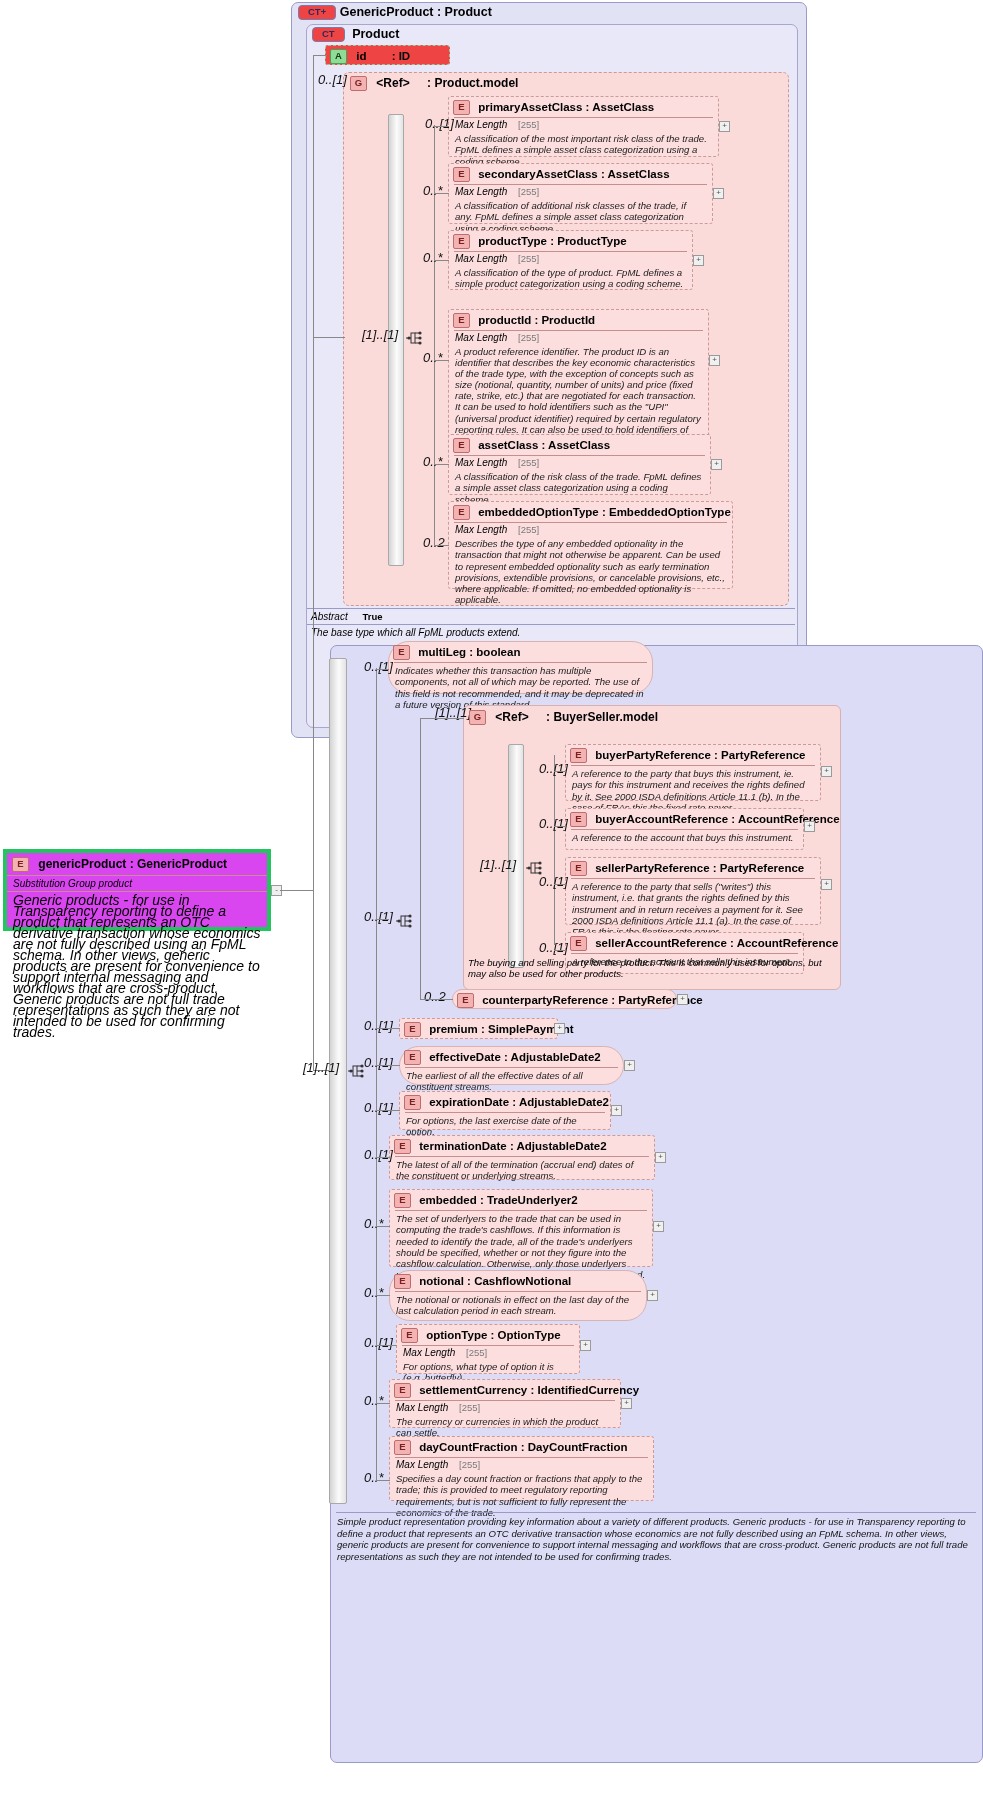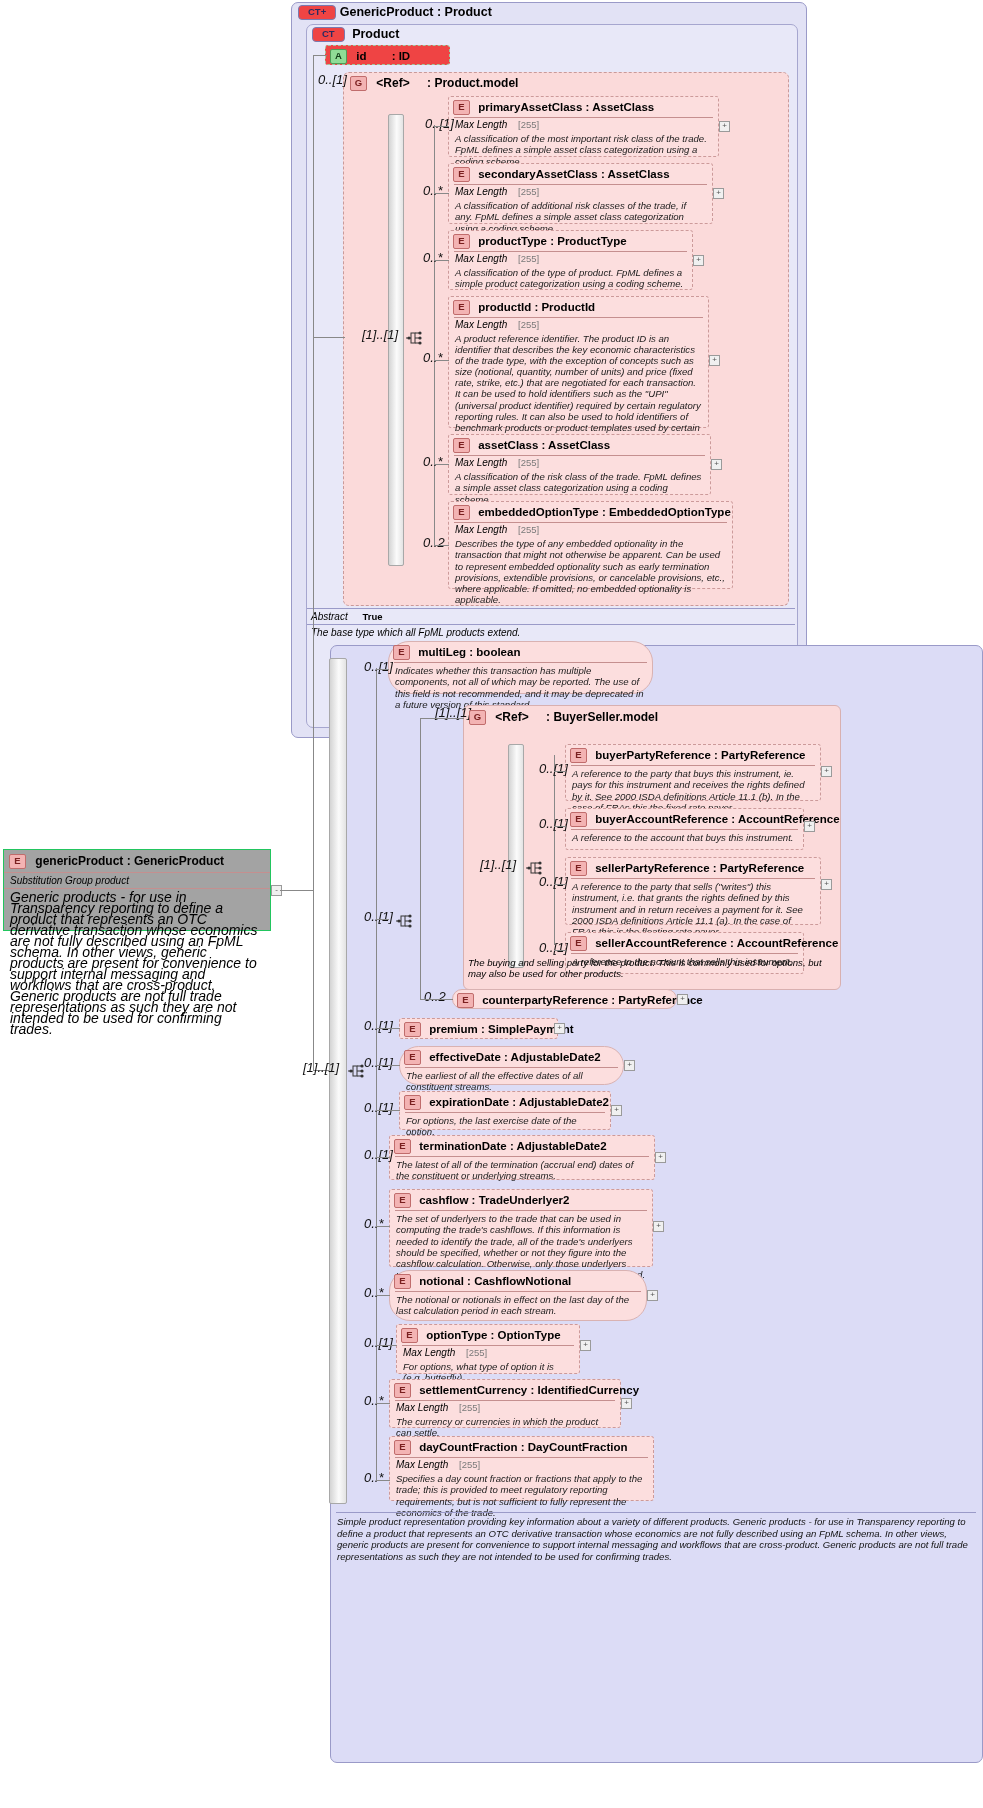--- a/index.html
+++ b/index.html
@@ -39,21 +39,21 @@
                  font-weight:normal;font-size:9.5px;}
   .node .desc{padding:2px 6px 3px 6px;font-style:italic;font-size:9.6px;
               line-height:11.3px;color:#1a1a1a;}
 
   
   .attr-node{background:#ef4444;border:1px dashed #9fc79f;border-radius:3px;}
   .attr-node .hdr{padding:3px 6px 3px 4px;font-weight:bold;font-size:11.5px;
                   white-space:nowrap;}
 
   
-  .gp{background:#a3a3a3;border:1px solid #22c55e;}
+  .gp{background:#d946ef;border:4px solid #22c55e;}
   .gp .hdr{padding:4px 6px 3px 5px;font-weight:bold;font-size:12px;}
   .gp .rule{border-top:1px solid #c58f8f;}
   .gp .prop{padding:2px 6px;font-style:italic;font-size:10px;}
   .gp .desc{padding:3px 6px 5px 6px;font-style:italic;font-size:14px;
             line-height:11px;}
 
   
   .hline{background:#888;height:1px;}
   .vline{background:#888;width:1px;}
   .card{position:absolute;font-style:italic;font-size:13px;color:#111;
@@ -158,21 +158,21 @@
   <div class="prop">
     <span>Max Length</span>
     <span class="v">[255]</span>
   </div>
   <div class="desc">A classification of the type of product. FpML defines a simple product categorization using a coding scheme.</div>
 </div>
 <div class="abs card" style="left:423px;top:250px;">0..*</div>
 <div class="abs hline" style="left:434px;top:260px;width:15px;"></div>
 <div class="plusbox" style="left:693px;top:255px;">+</div>
 
-<div class="abs node" style="left:448px;top:296px;width:261px;height:132px;">
+<div class="abs node" style="left:448px;top:309px;width:261px;height:132px;">
   <div class="hdr">
     <span class="badge e">E</span>
     <span>productId : ProductId</span>
   </div>
   <div class="rule"></div>
   <div class="prop">
     <span>Max Length</span>
     <span class="v">[255]</span>
   </div>
   <div class="desc" style="line-height:11.1px;">A product reference identifier. The product ID is an identifier that describes the key economic characteristics of the trade type, with the exception of concepts such as size (notional, quantity, number of units) and price (fixed rate, strike, etc.) that are negotiated for each transaction. It can be used to hold identifiers such as the "UPI" (universal product identifier) required by certain regulatory reporting rules. It can also be used to hold identifiers of benchmark products or product templates used by certain trading systems or facilities. FpML does not define the domain values associated with this element. Note that the domain values for this element are not strictly an enumerated list.</div>
@@ -408,21 +408,21 @@
   <div class="rule"></div>
   <div class="desc">The latest of all of the termination (accrual end) dates of the constituent or underlying streams.</div>
 </div>
 <div class="abs card" style="left:364px;top:1147px;">0..[1]</div>
 <div class="abs hline" style="left:376px;top:1157px;width:14px;"></div>
 <div class="plusbox" style="left:655px;top:1152px;">+</div>
 
 <div class="abs node" style="left:389px;top:1189px;width:264px;height:78px;">
   <div class="hdr">
     <span class="badge e">E</span>
-    <span>cashflow : TradeUnderlyer2</span>
+    <span>embedded : TradeUnderlyer2</span>
   </div>
   <div class="rule"></div>
   <div class="desc">The set of underlyers to the trade that can be used in computing the trade's cashflows. If this information is needed to identify the trade, all of the trade's underlyers should be specified, whether or not they figure into the cashflow calculation. Otherwise, only those underlyers used to compute this particular cashflow need be supplied.</div>
 </div>
 <div class="abs card" style="left:364px;top:1216px;">0..*</div>
 <div class="abs hline" style="left:376px;top:1226px;width:14px;"></div>
 <div class="plusbox" style="left:653px;top:1221px;">+</div>
 
 <div class="abs node solid" style="left:389px;top:1270px;width:258px;height:51px;">
   <div class="hdr">

